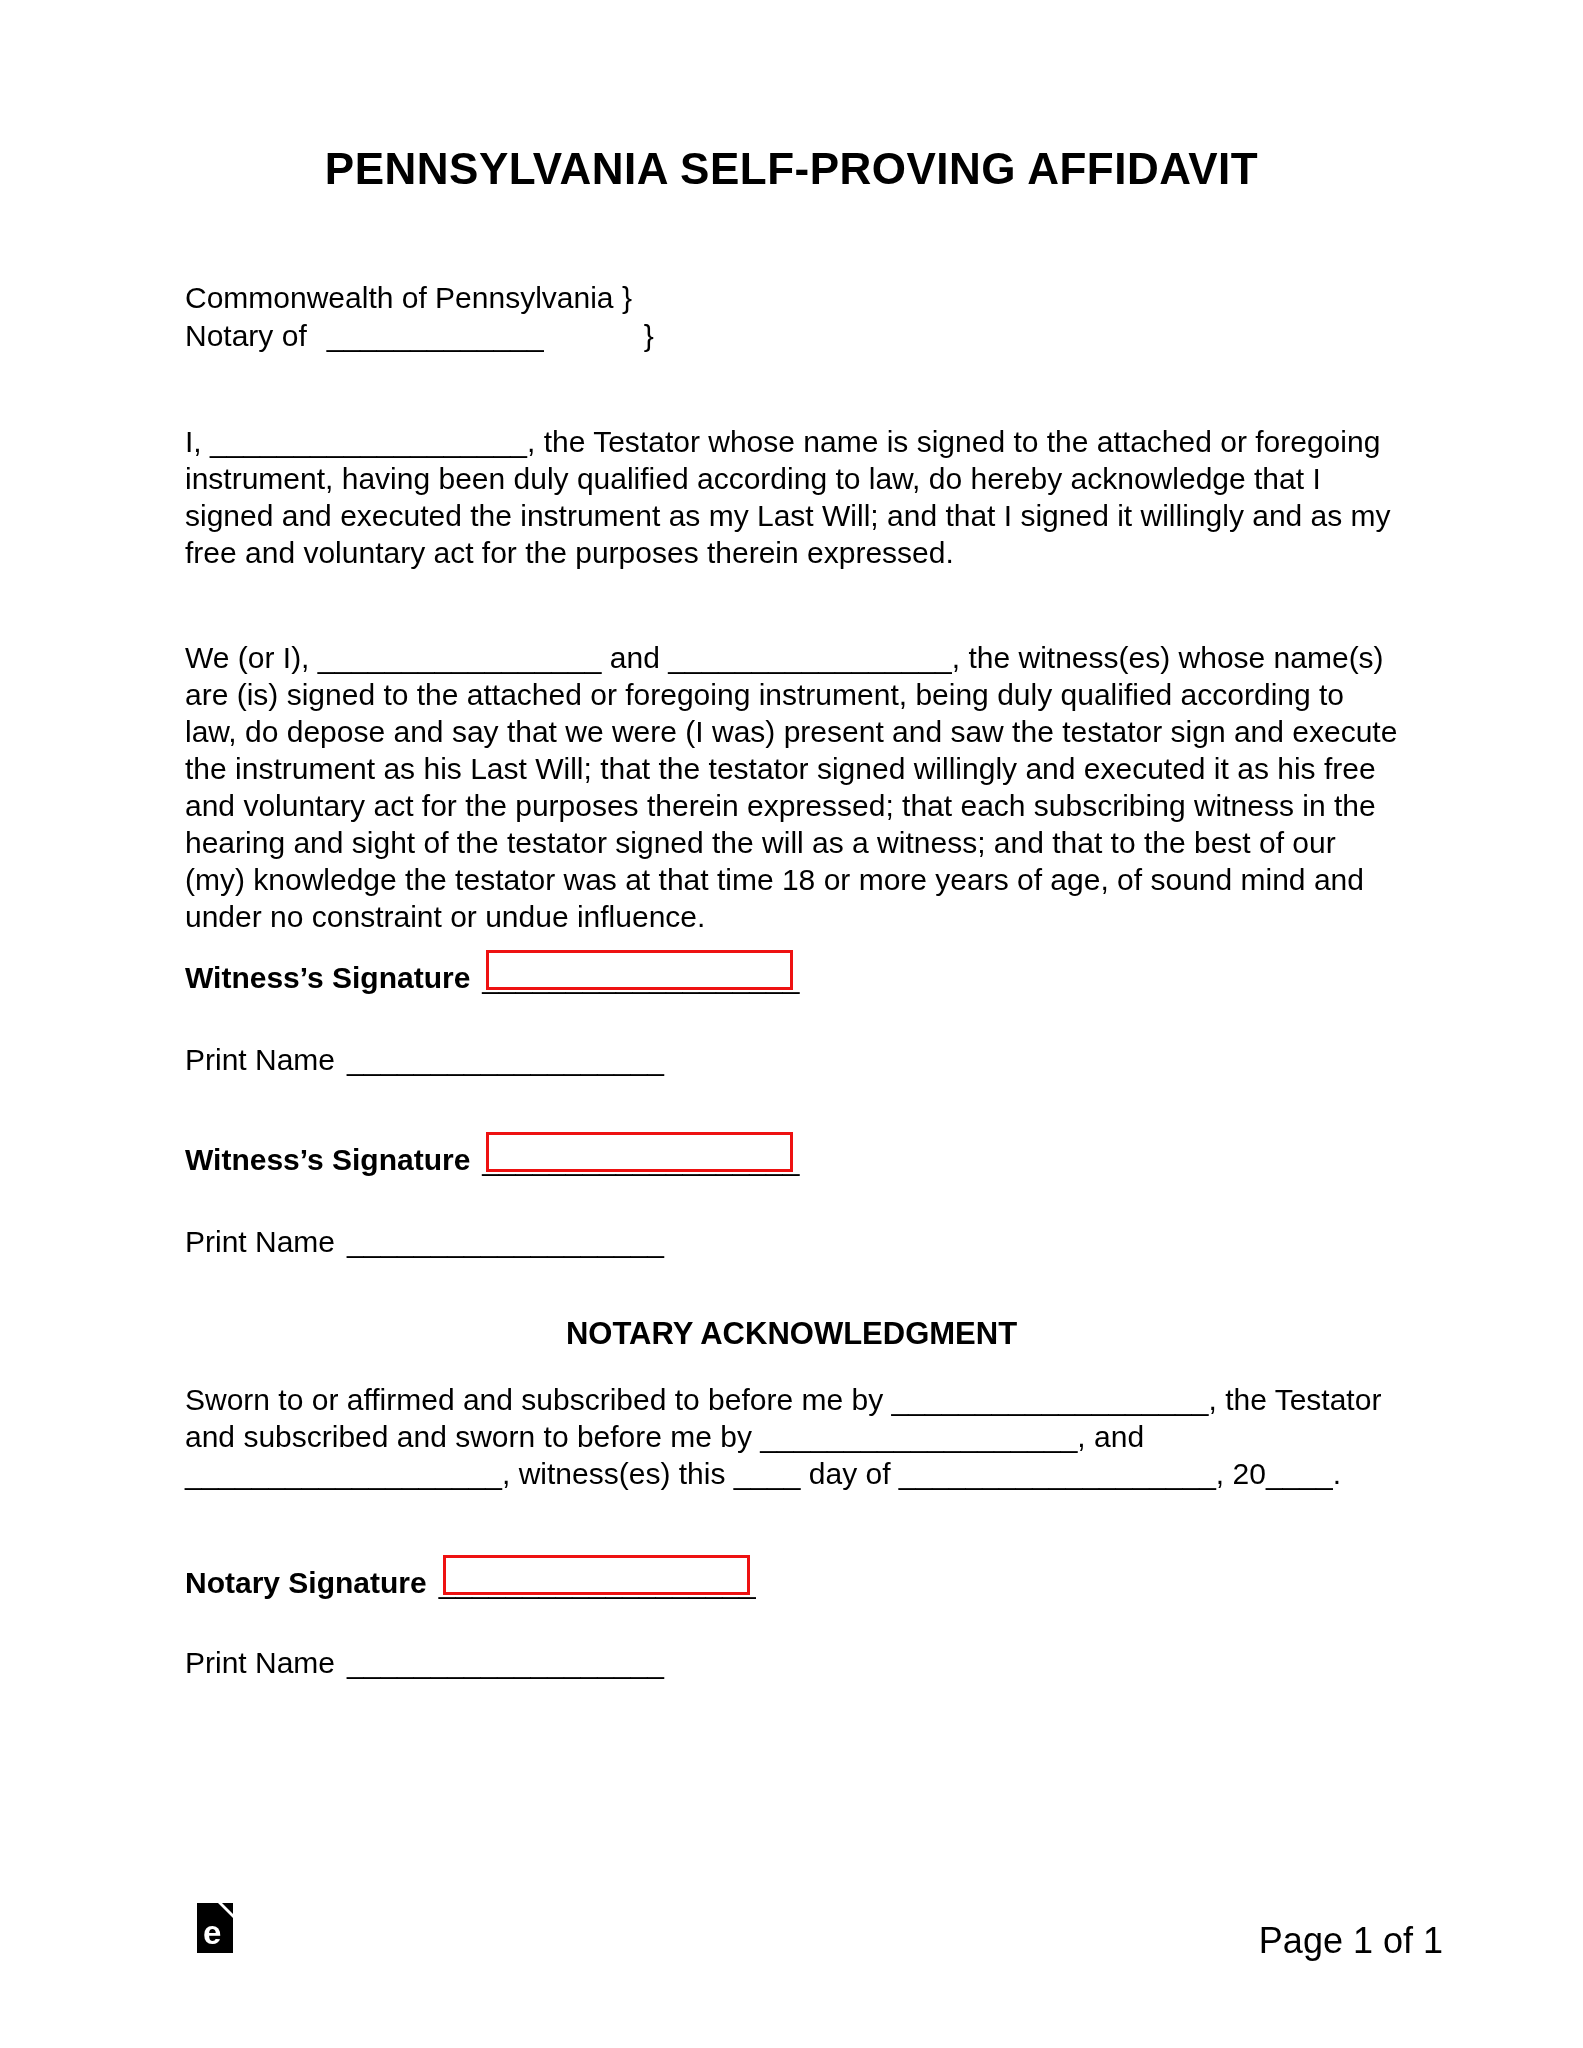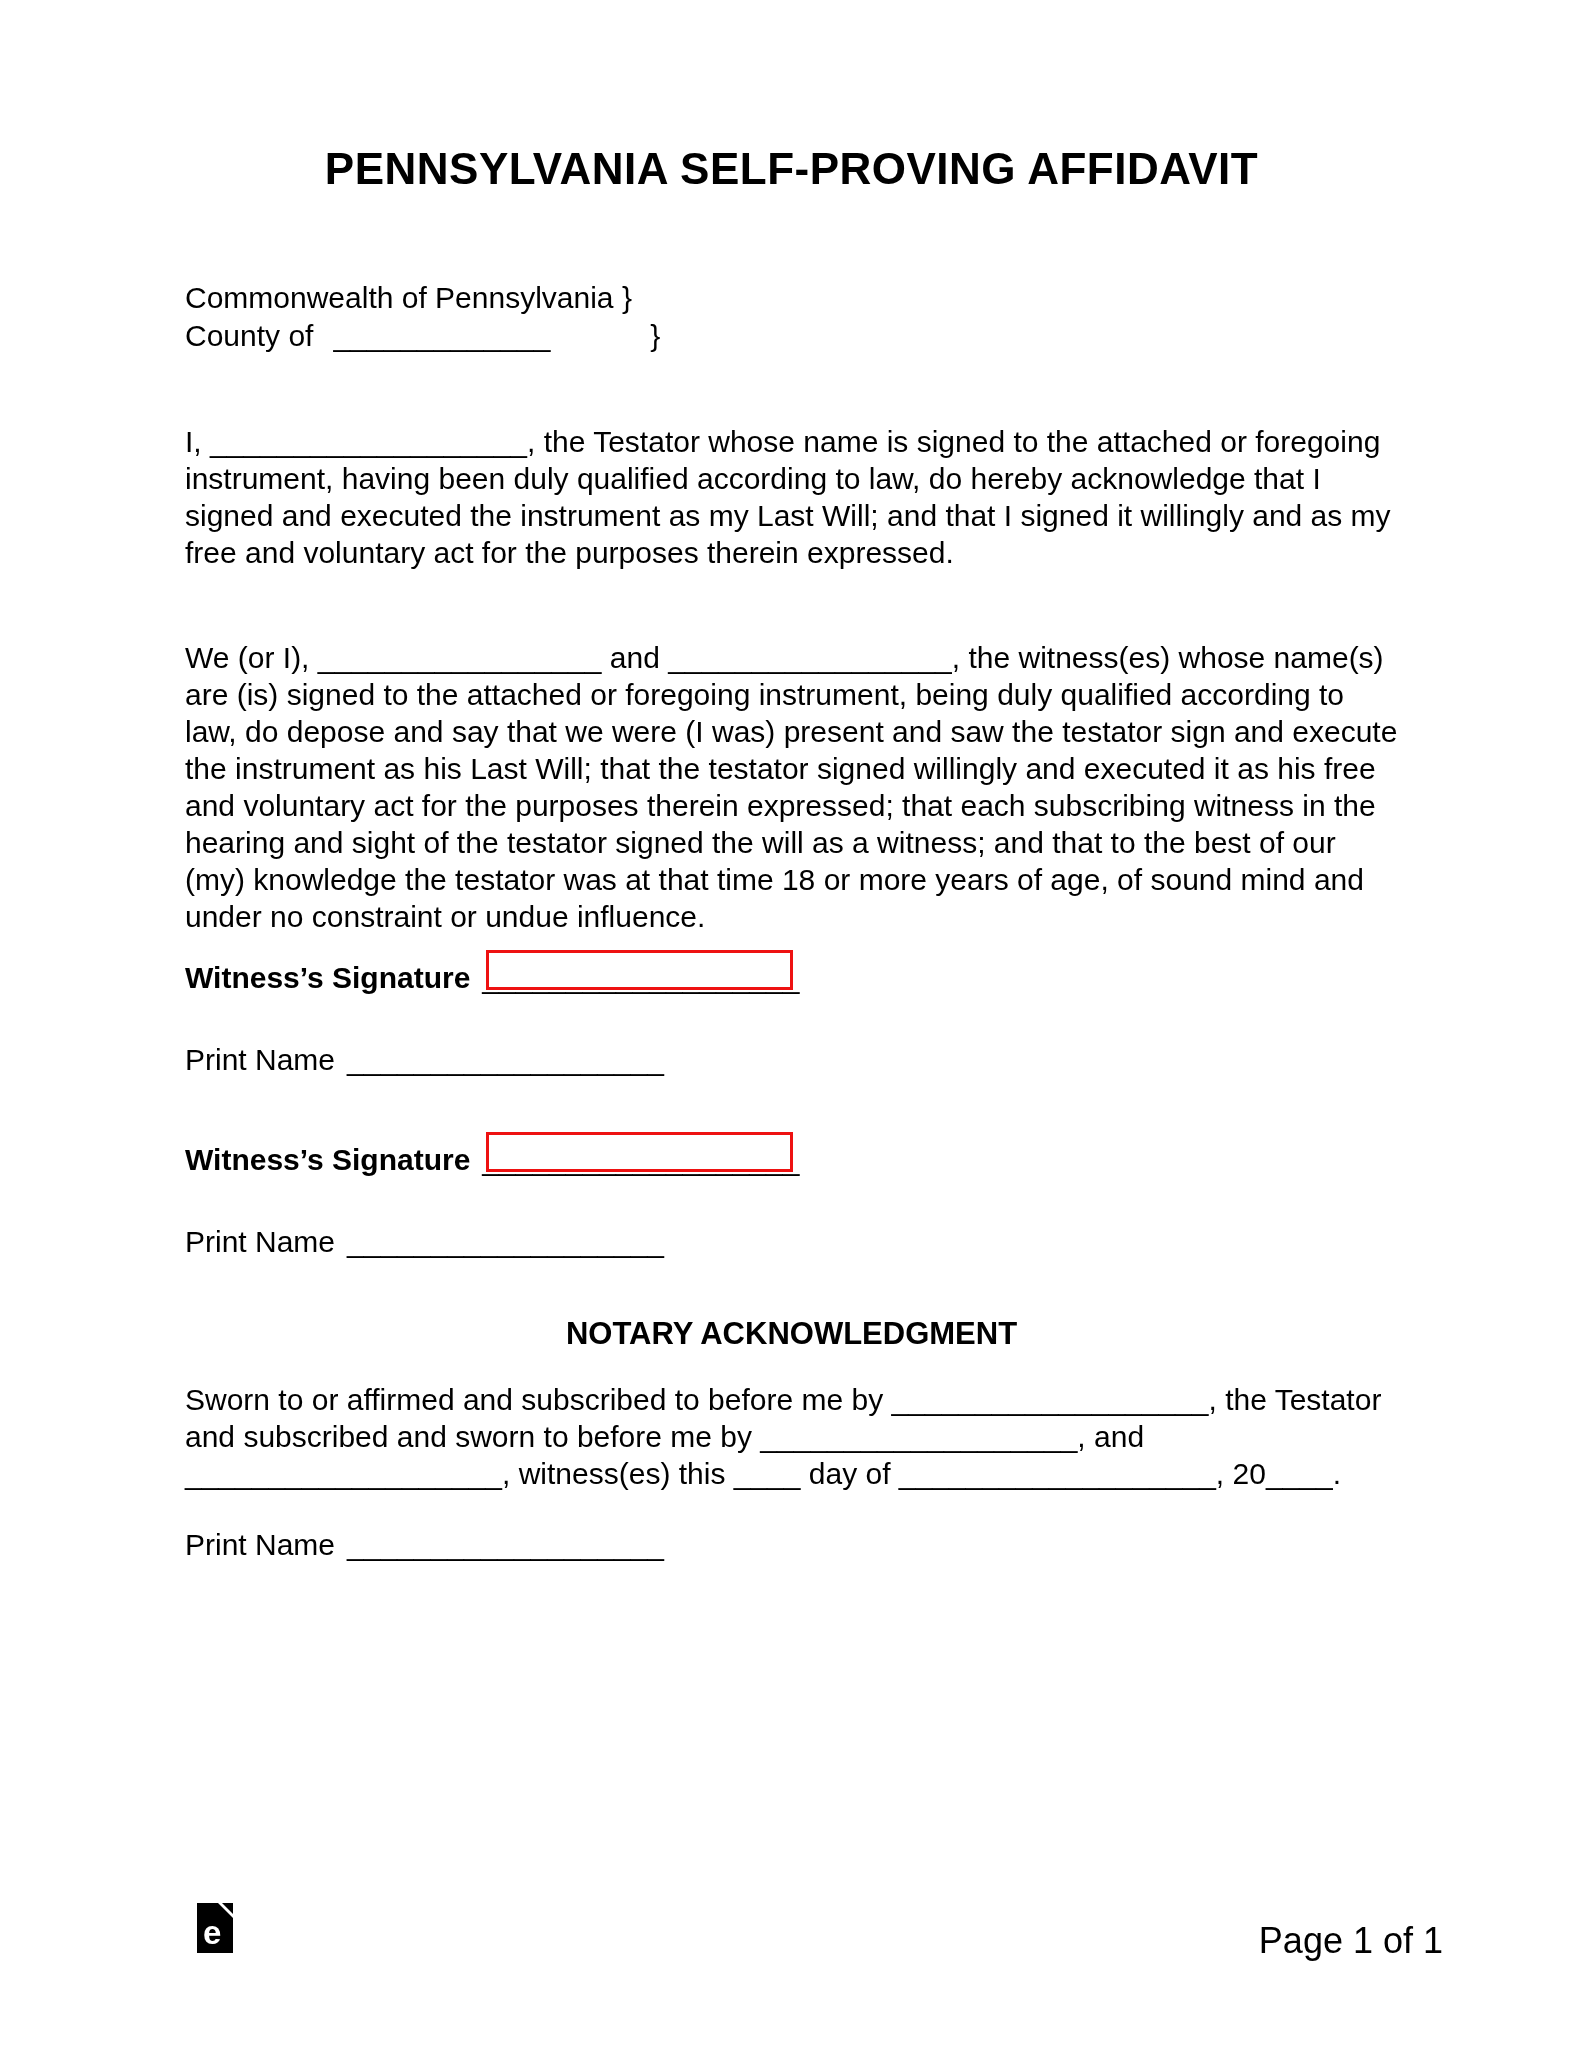--- a/index.html
+++ b/index.html
@@ -55,21 +55,21 @@
 <body>
 
 <div class="page">
   <div class="content">
 
     <h1 class="title">PENNSYLVANIA SELF-PROVING AFFIDAVIT</h1>
 
     <div class="jurisdiction">
       <div>Commonwealth of Pennsylvania }</div>
       <div>
-        <span class="county-label">County of</span><span class="county-blank">_____________</span><span class="county-brace">}</span>
+        <span class="county-label">Notary of</span><span class="county-blank">_____________</span><span class="county-brace">}</span>
       </div>
     </div>
 
     <p class="para para-testator">I, ___________________, the Testator whose name is signed to the attached or foregoing instrument, having been duly qualified according to law, do hereby acknowledge that I signed and executed the instrument as my Last Will; and that I signed it willingly and as my free and voluntary act for the purposes therein expressed.</p>
 
 
     <p class="para para-witness">We (or I), _________________ and _________________, the witness(es) whose name(s) are (is) signed to the attached or foregoing instrument, being duly qualified according to law, do depose and say that we were (I was) present and saw the testator sign and execute the instrument as his Last Will; that the testator signed willingly and executed it as his free and voluntary act for the purposes therein expressed; that each subscribing witness in the hearing and sight of the testator signed the will as a witness; and that to the best of our (my) knowledge the testator was at that time 18 or more years of age, of sound mind and under no constraint or undue influence.</p>
 
     <div class="sig-row row-witness1-sig">
       <span class="sig-label">Witness’s Signature</span><span class="sig-wrap"><span class="sig-blank">___________________</span><span class="sig-box"></span></span>
@@ -84,20 +84,23 @@
     </div>
 
     <div class="print-row row-witness2-print">
       <span>Print Name</span><span class="print-blank">___________________</span>
     </div>
 
     <div class="notary-heading">NOTARY ACKNOWLEDGMENT</div>
 
     <p class="para para-notary">Sworn to or affirmed and subscribed to before me by ___________________, the Testator and subscribed and sworn to before me by ___________________, and ___________________, witness(es) this ____ day of ___________________, 20____.</p>
 
+    <div class="sig-row row-notary-sig">
+      <span class="sig-label">Notary Signature</span><span class="sig-wrap"><span class="sig-blank">___________________</span><span class="sig-box"></span></span>
+    </div>
 
     <div class="print-row row-notary-print">
       <span>Print Name</span><span class="print-blank">___________________</span>
     </div>
 
 
   </div>
 
   <div class="logo">
     <svg width="36" height="50" viewBox="0 0 36 50" xmlns="http://www.w3.org/2000/svg">

